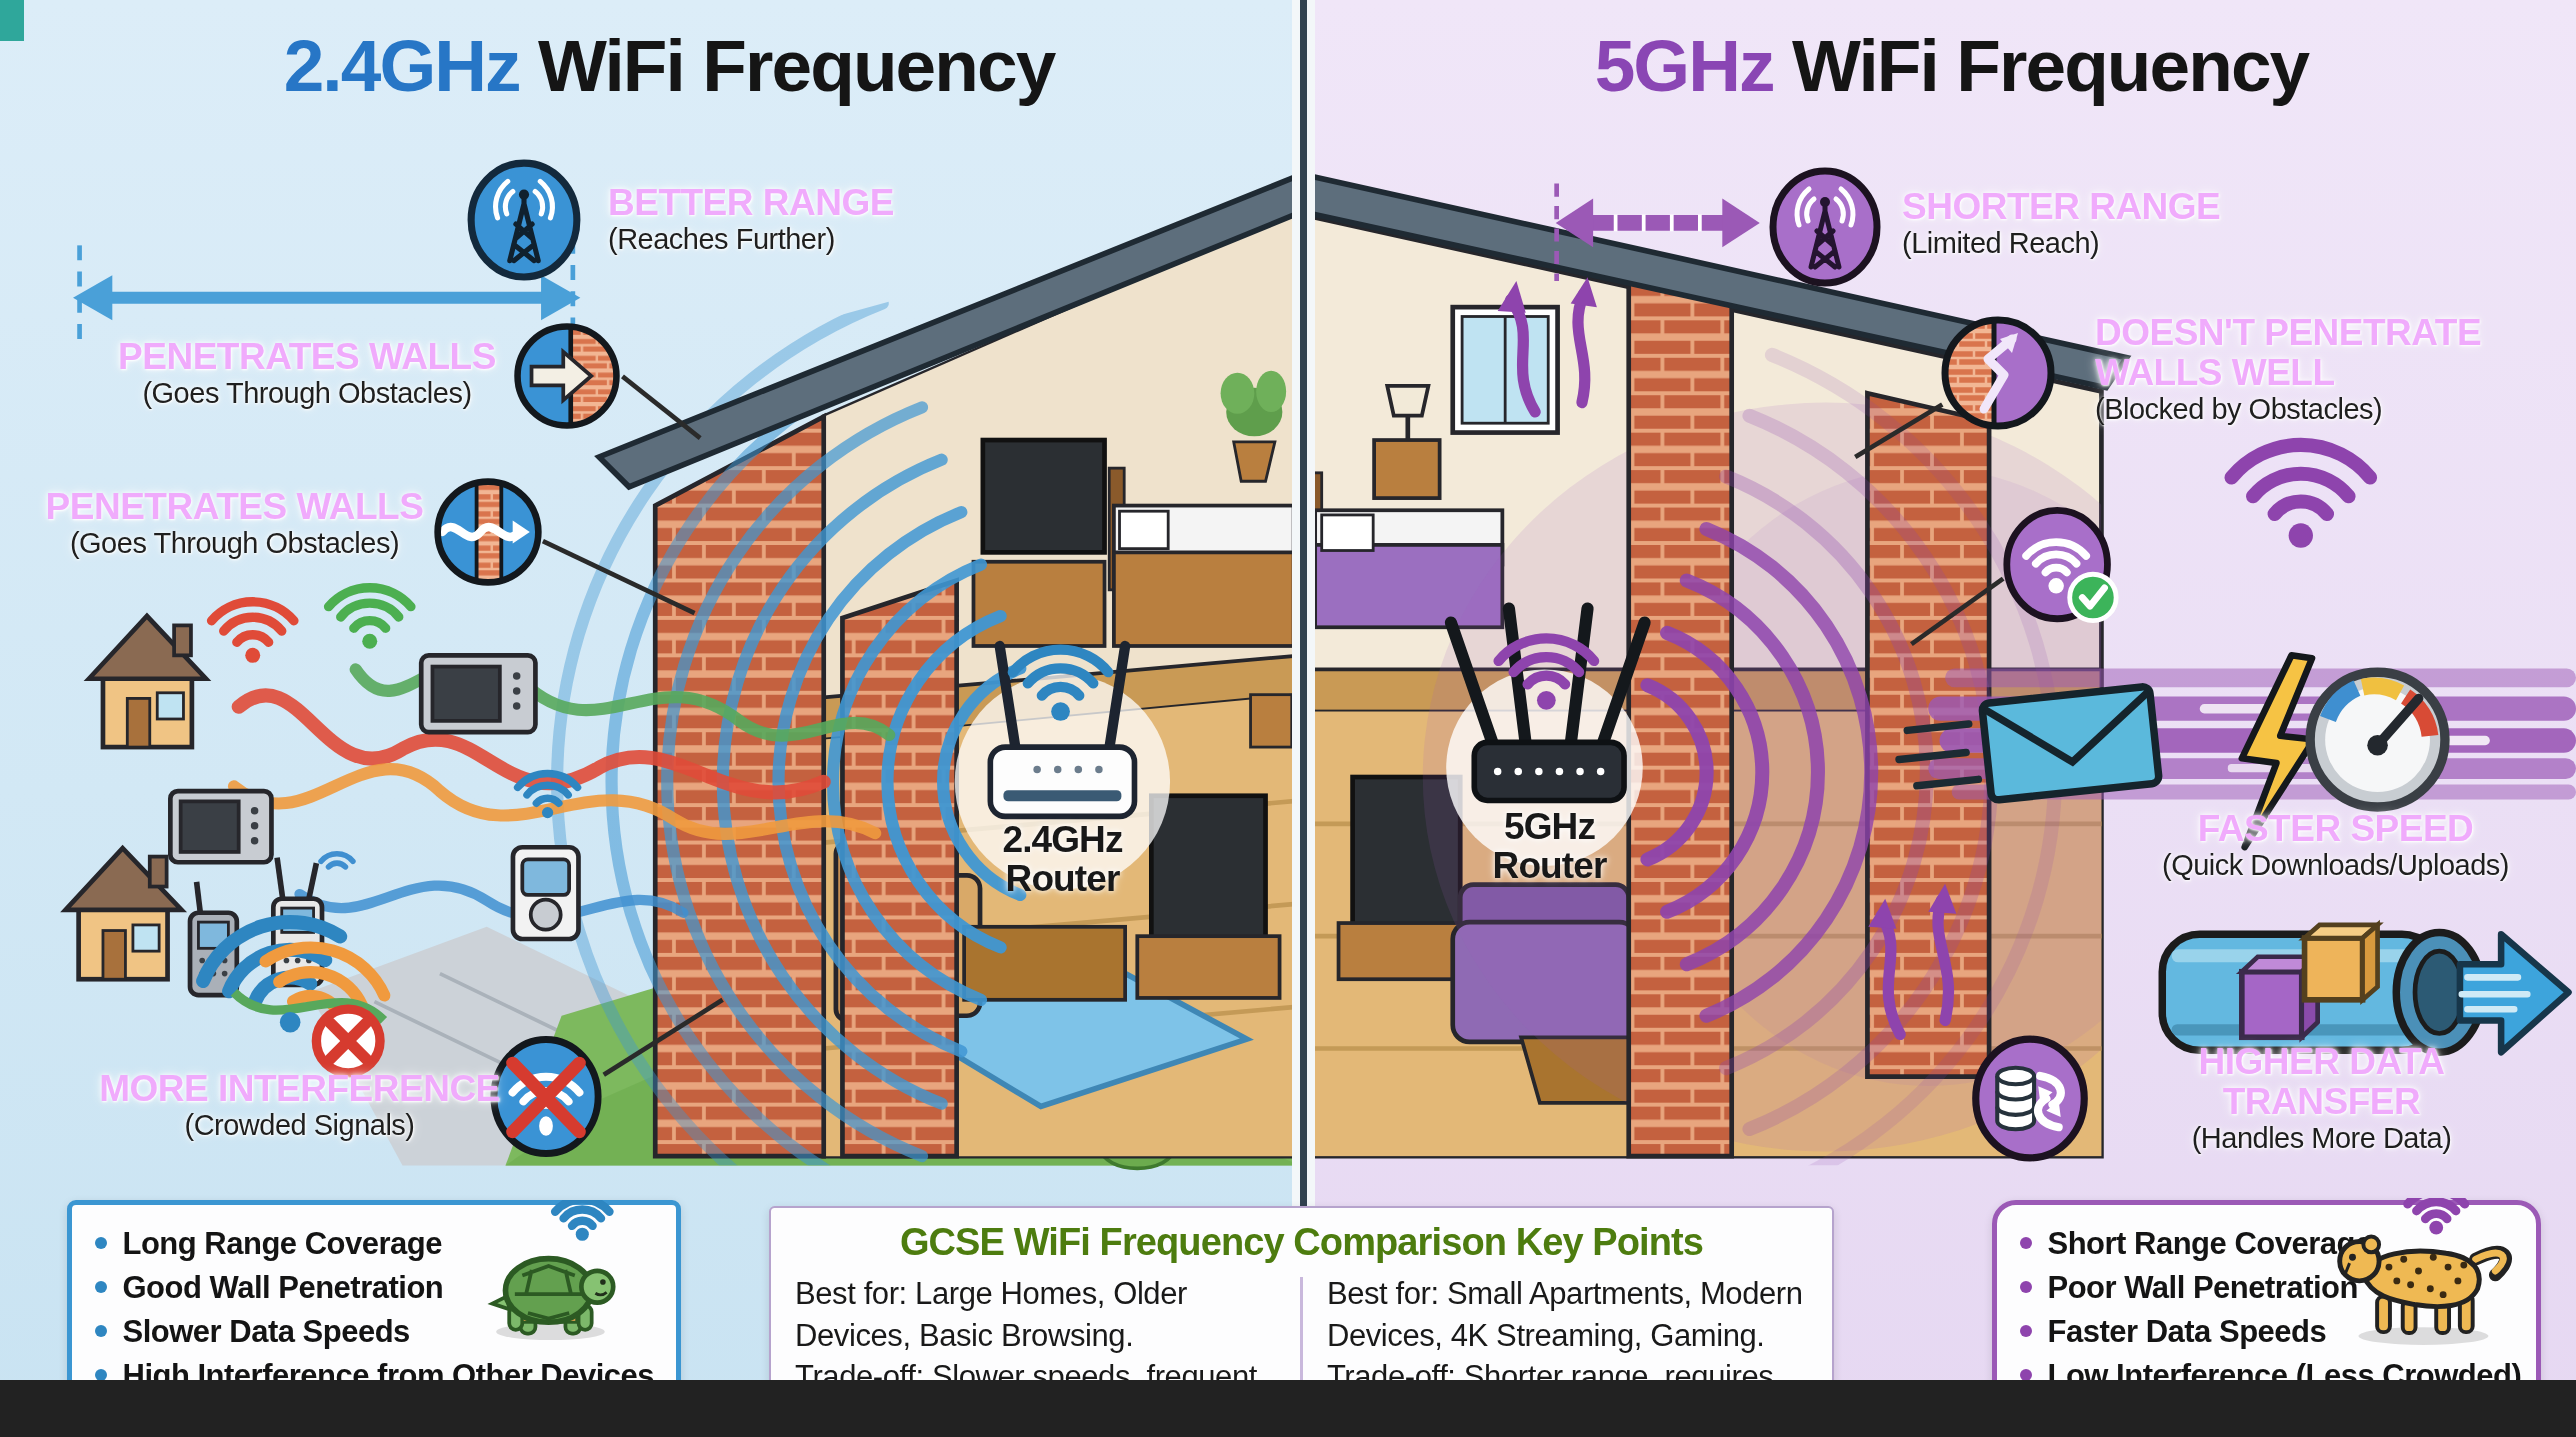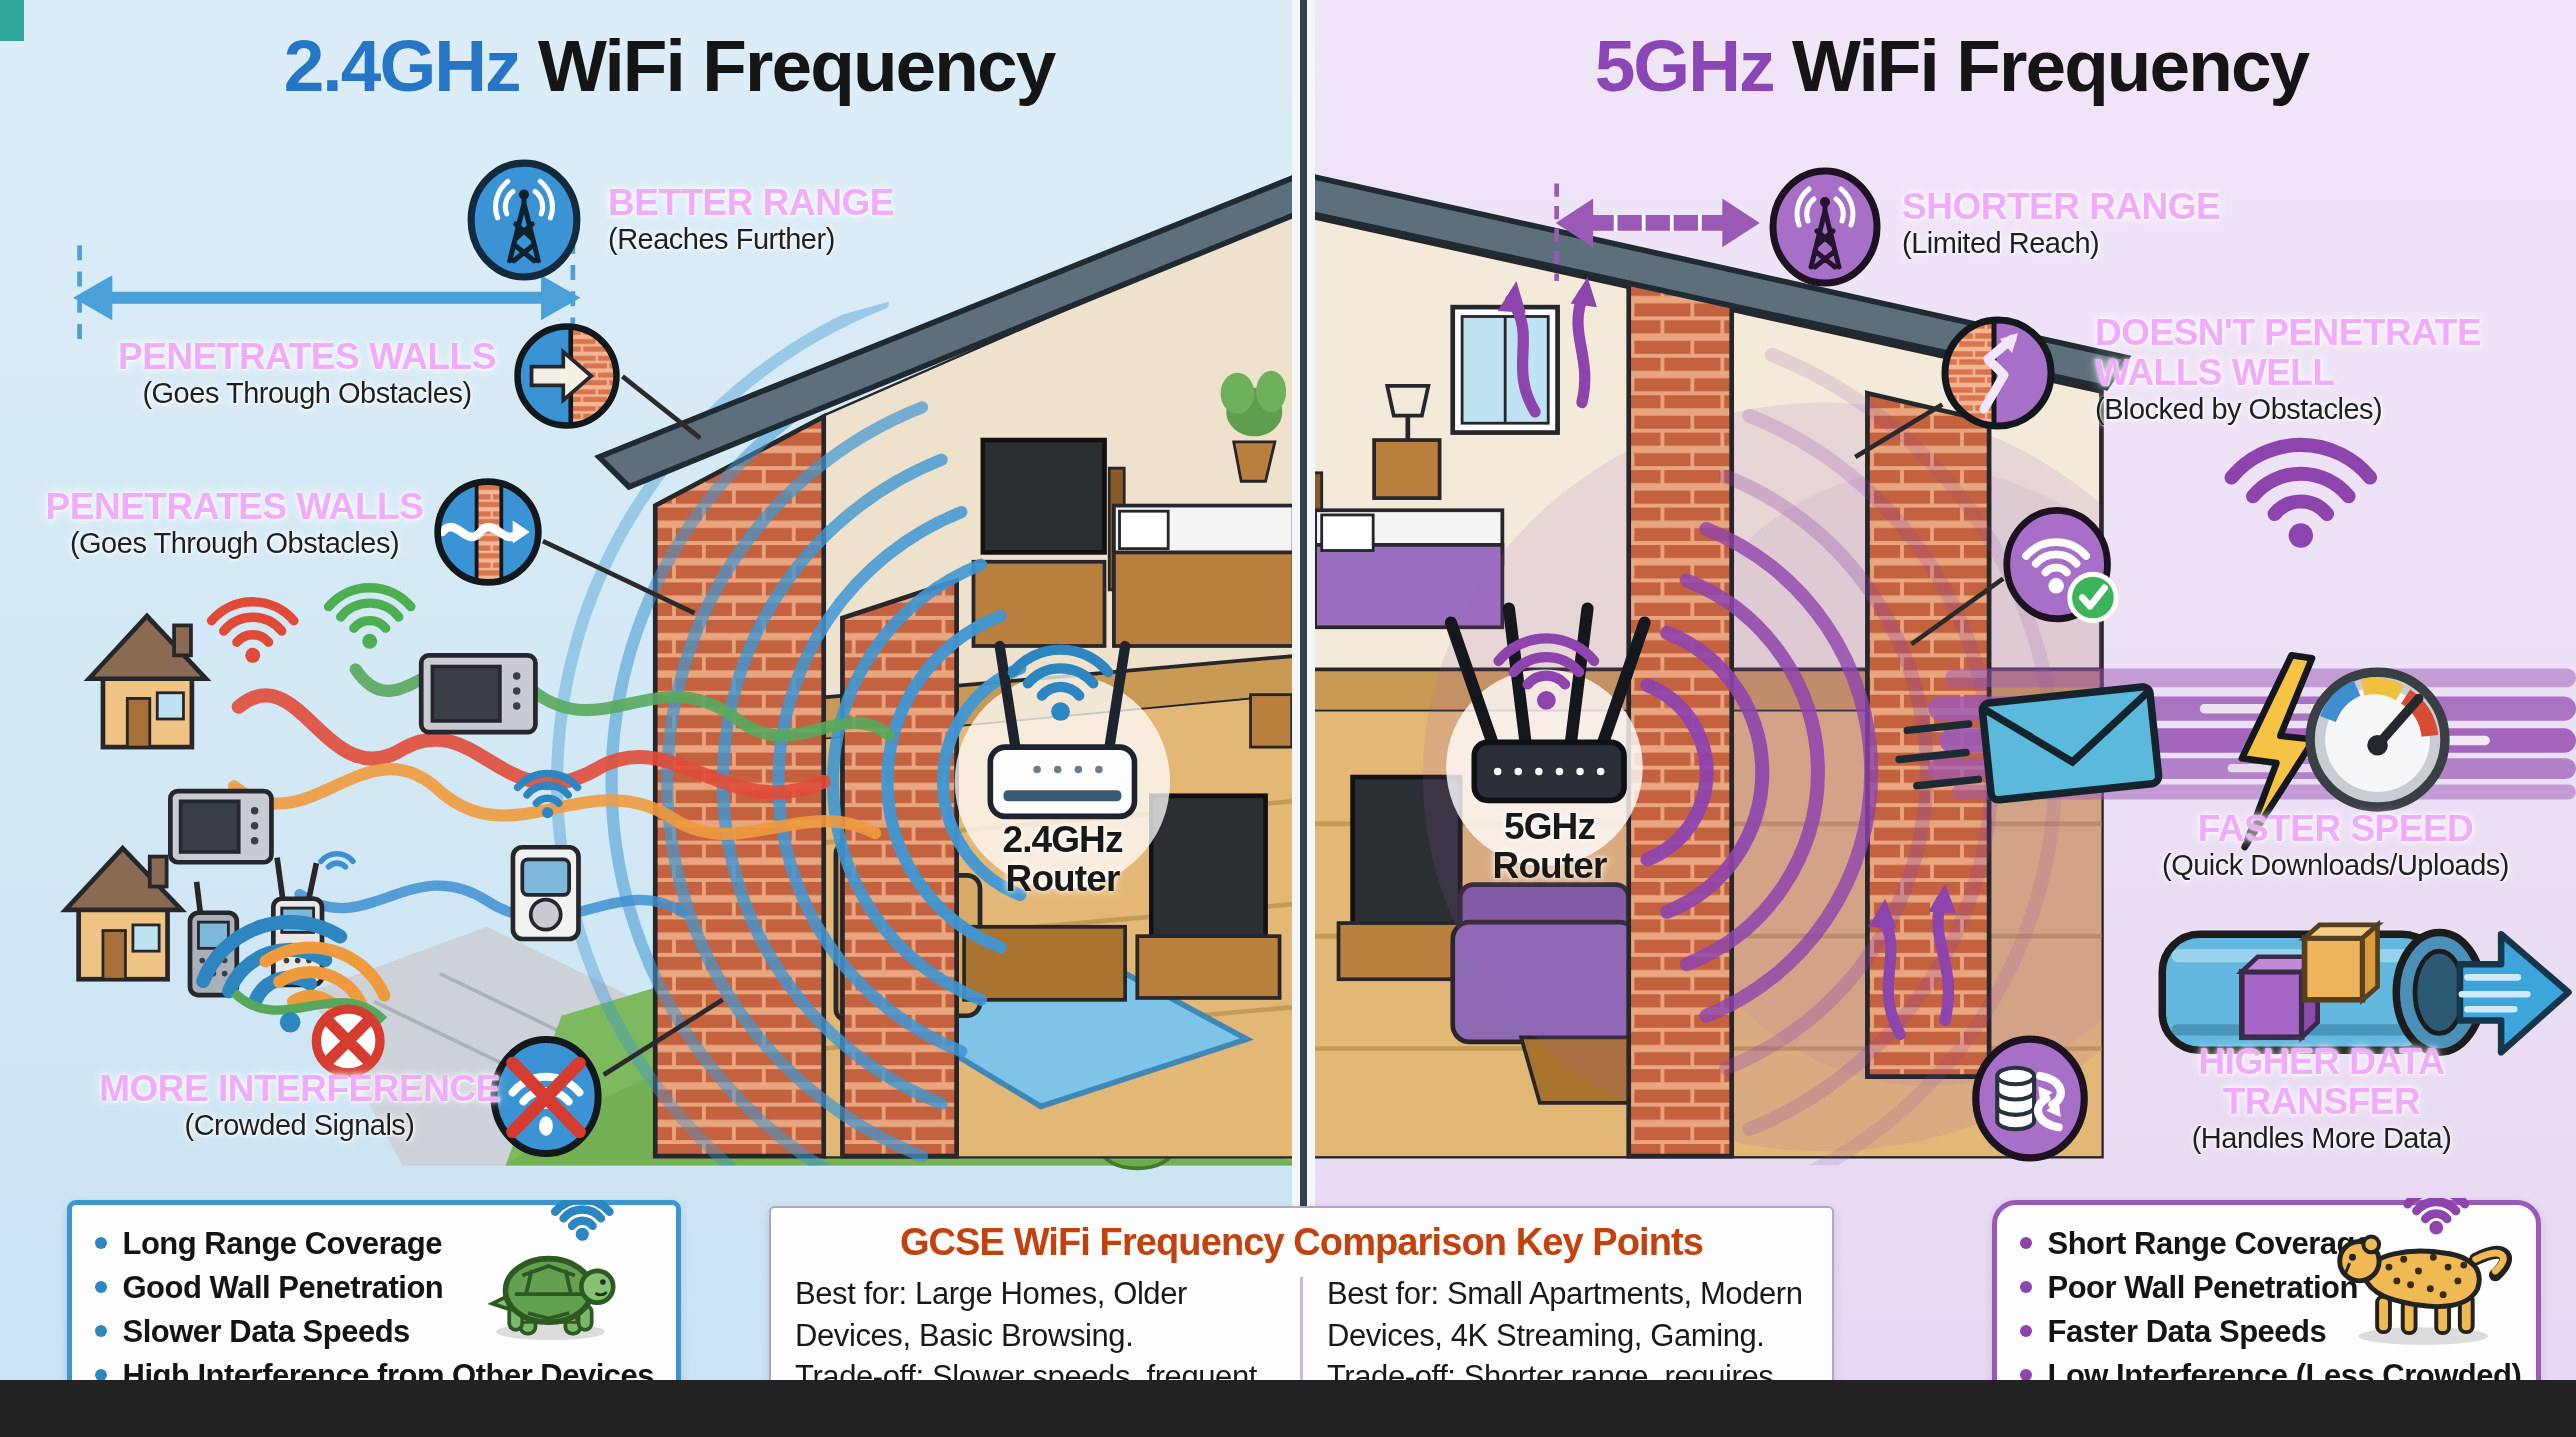--- a/index.html
+++ b/index.html
@@ -33,21 +33,21 @@
   .sum-box li::before{content:"";position:absolute;left:0;top:15px;width:12px;height:12px;border-radius:50%;}
   .sum-left{border:5.6px solid #3b96d2;}
   .sum-left li::before{background:#2e86c1;}
   .sum-right{border:5.6px solid #9b59b6;}
   .sum-right li::before{background:#8e44ad;}
   .mascot{position:absolute;z-index:6;}
   .kp-box{position:absolute;left:769px;top:1206px;width:1061px;height:225px;z-index:5;
           background:#fdfdfe;border:2.8px solid #b6a3cd;border-radius:5.6px;
           box-shadow:0 3.7px 9.4px rgba(0,0,0,.12);}
   .kp-title{margin-top:13px;text-align:center;font-size:38px;font-weight:800;
-            letter-spacing:-0.9px;color:#c2410c;}
+            letter-spacing:-0.9px;color:#4d7c0f;}
   .kp-cols{display:flex;margin-top:9.4px;}
   .kp-col{width:50%;padding:0 24px;box-sizing:border-box;font-size:31px;line-height:1.33;
           color:#191919;letter-spacing:-0.4px;font-weight:500;}
   .kp-col b{font-weight:400;}
   .kp-sep{width:2.8px;background:#c9b8dc;margin-top:3.7px;height:167px;}
 </style>
 </head>
 <body>
 
 <div class="stage">

